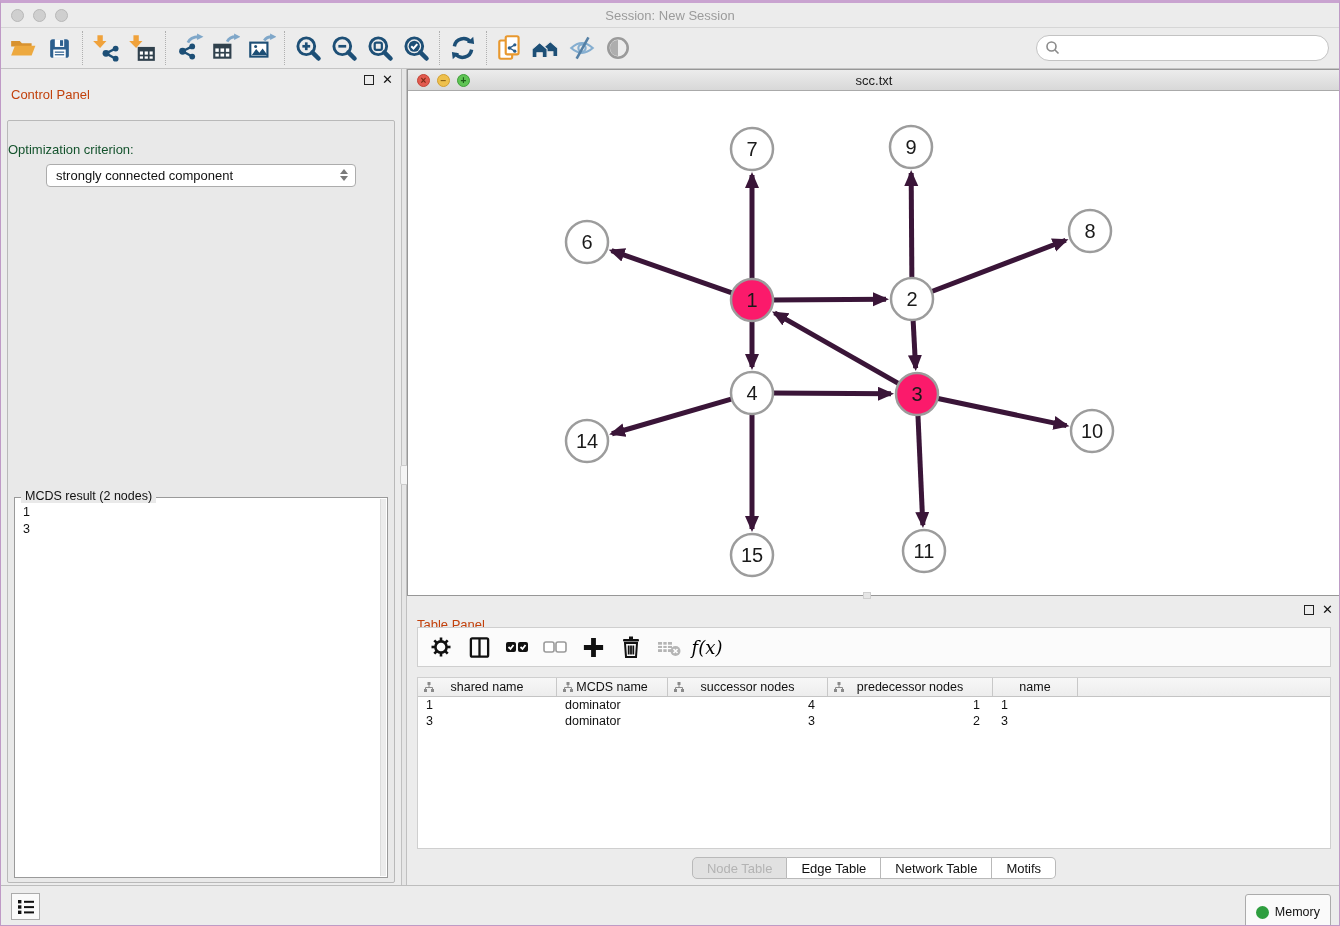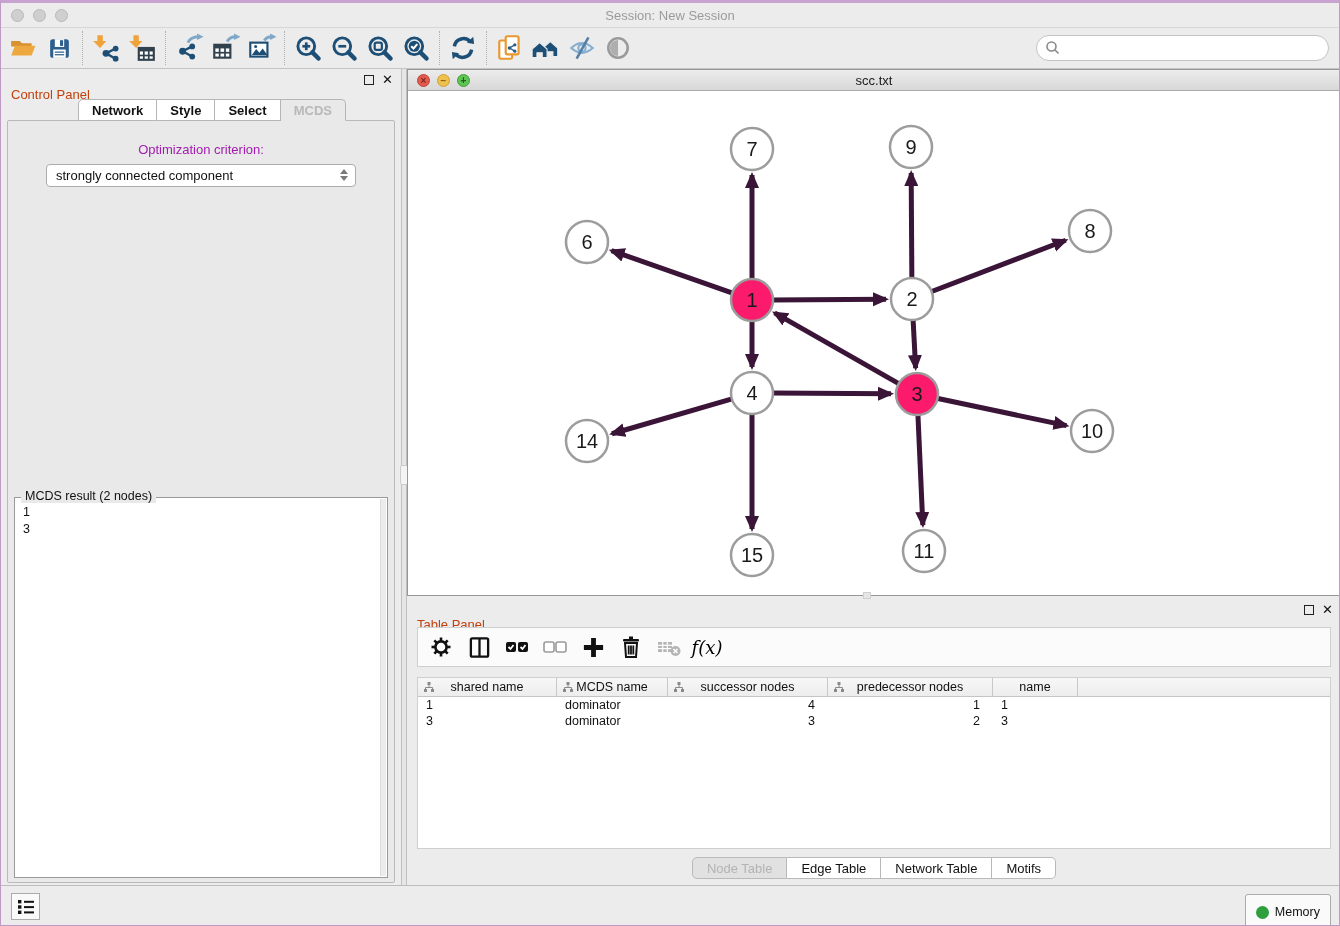--- a/index.html
+++ b/index.html
@@ -35,21 +35,21 @@
   .cp-tabs { position:absolute; left:77px; top:30px; display:flex; }
   .cp-tab { height:22px; padding:0 13px; font-size:13px; font-weight:600; color:#111; background:#fff;
             border:1px solid #b5b5b5; border-left:none; display:flex; align-items:center;
             position:relative; z-index:2; }
   .cp-tab:first-child { border-left:1px solid #b5b5b5; border-top-left-radius:5px; }
   .cp-tab:last-child { border-top-right-radius:5px; }
   .cp-tab.active { background:#e9e9e9; color:#b8b8b8; border-bottom-color:#e9e9e9; }
 
   .cp-body { position:absolute; left:6px; right:6px; top:51px; bottom:6px; background:#e9e9e9;
              border:1px solid #b9b9b9; border-radius:2px; z-index:1; }
-  .opt-label { position:absolute; top:21px; width:100%; text-align:center; font-size:13px; color:#a21caf; }
+  .opt-label { position:absolute; top:21px; width:100%; font-size:13px; color:#14532d; }
   .opt-select { position:absolute; left:38px; right:38px; top:43px; height:23px; background:#fff;
                 border:1px solid #acacac; border-radius:4px; display:flex; align-items:center;
                 padding:0 22px 0 9px; font-size:13px; color:#111; }
   .stepper { position:absolute; right:7px; top:4px; display:flex; flex-direction:column; gap:2px; }
   .stepper .up { width:0; height:0; border-left:4px solid transparent; border-right:4px solid transparent;
                  border-bottom:5px solid #7a7a7a; }
   .stepper .dn { width:0; height:0; border-left:4px solid transparent; border-right:4px solid transparent;
                  border-top:5px solid #7a7a7a; }
   .cp-buttons { position:absolute; top:76px; width:100%; display:flex; justify-content:center; gap:14px; }
   .push-btn { height:22px; padding:0 16px; background:linear-gradient(#ffffff,#f1f1f1);
@@ -282,26 +282,20 @@
   </div>
 </div>
 
 <div class="control-panel">
   <div class="panel-head">
     <span class="panel-title">Control Panel</span>
     <span class="panel-btns">
       <span class="float-btn"></span>
       <span class="close-btn">✕</span>
     </span>
-  </div>
-  <div class="cp-tabs">
-    <div class="cp-tab">Network</div>
-    <div class="cp-tab">Style</div>
-    <div class="cp-tab">Select</div>
-    <div class="cp-tab active">MCDS</div>
   </div>
   <div class="cp-body">
     <div class="opt-label">Optimization criterion:</div>
     <div class="opt-select">
       <span>strongly connected component</span>
       <span class="stepper">
         <span class="up"></span>
           <span class="dn"></span>
       </span>
     </div>

